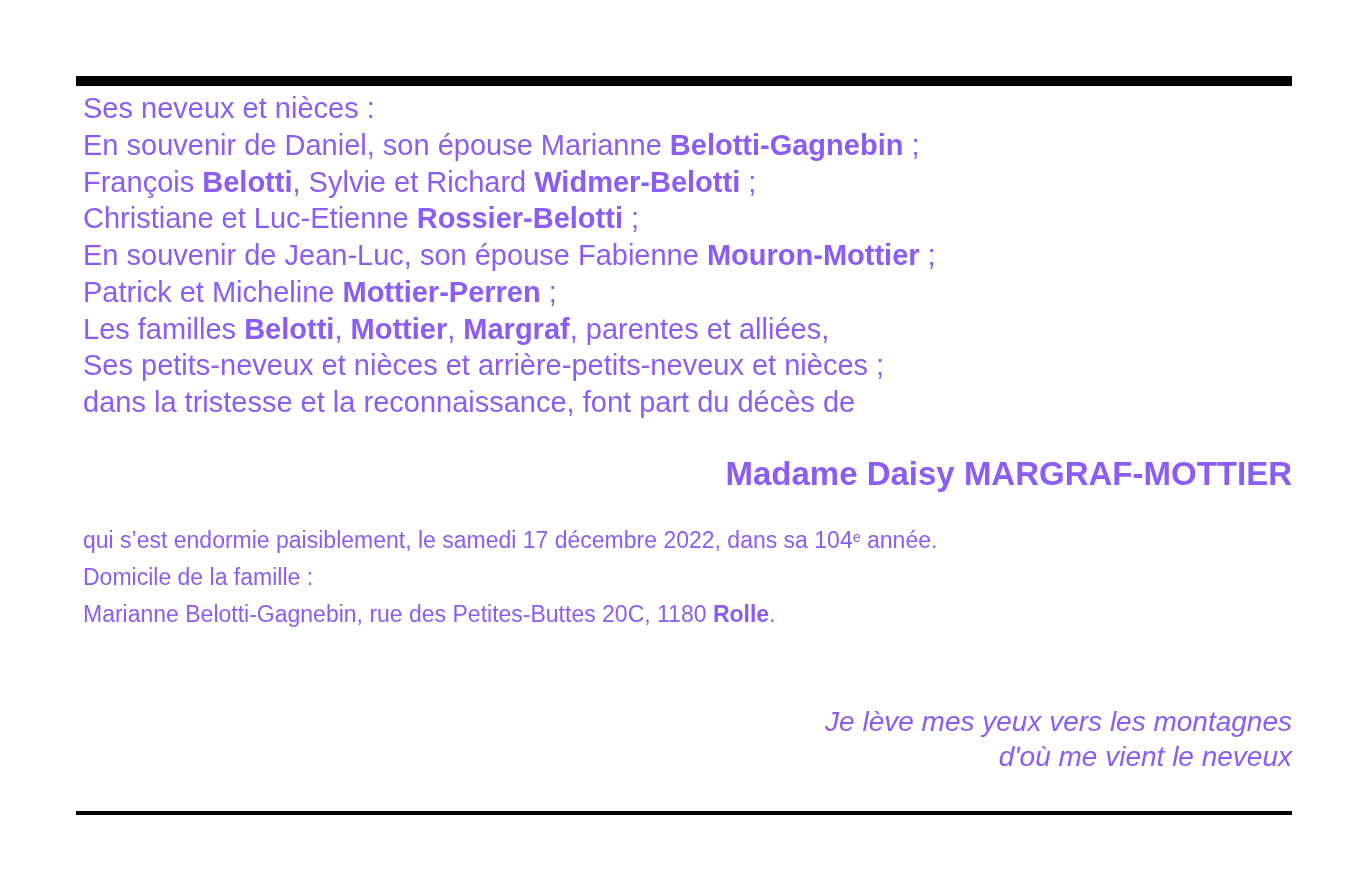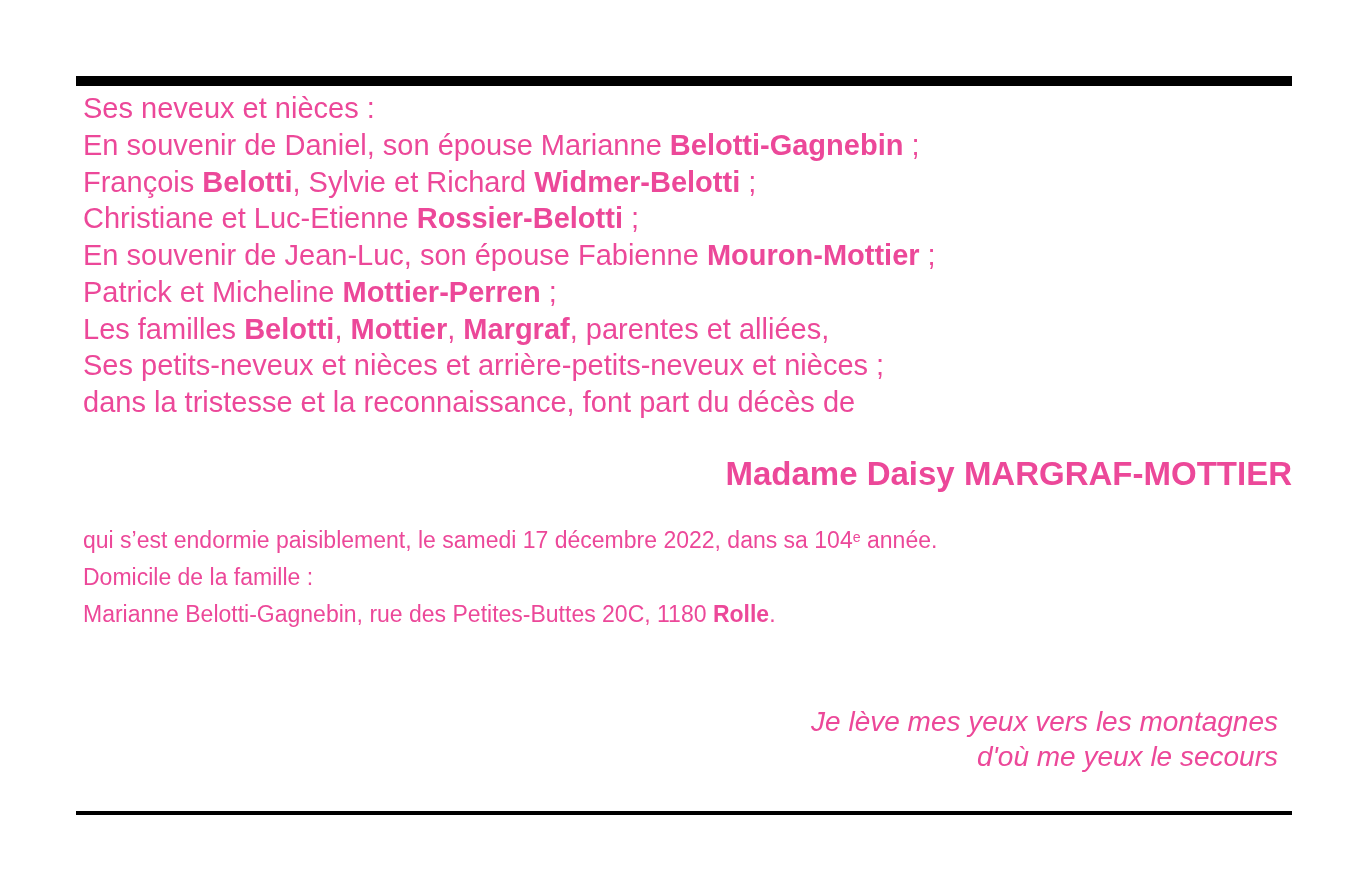--- a/index.html
+++ b/index.html
@@ -4,21 +4,21 @@
 <style>
   * { margin: 0; padding: 0; box-sizing: border-box; }
   html, body { background: #ffffff; }
   .page {
     position: relative;
     width: 1366px;
     height: 890px;
     background: #ffffff;
     overflow: hidden;
     font-family: "Liberation Sans", "DejaVu Sans", sans-serif;
-    color: #ec4899;
+    color: #8b5cf6;
   }
   .topbar {
     position: absolute;
     left: 76px; top: 76px;
     width: 1216px; height: 10px;
     background: #000000;
   }
   .bottomline {
     position: absolute;
     left: 76px; top: 811px;
@@ -44,21 +44,21 @@
     left: 76px; top: 455px;
     width: 1216px;
     text-align: right;
     font-size: 33px;
     line-height: 38px;
     font-weight: bold;
     white-space: nowrap;
   }
   .quote {
     position: absolute;
-    right: 88px; top: 704px;
+    right: 74px; top: 704px;
     text-align: right;
     font-size: 28px;
     line-height: 35px;
     white-space: nowrap;
   }
   .q-italic { font-style: italic; }
   .bold { font-weight: bold; text-align: right; }
   .line sup {
     font-size: 0.62em;
     line-height: 0;
@@ -86,17 +86,17 @@
   <div class="title">Madame Daisy MARGRAF-MOTTIER</div>
 
   <div class="details">
       <div class="line"><span>qui s’est endormie paisiblement, le samedi 17 décembre 2022, dans sa 104</span><sup>e</sup><span> année.</span></div>
       <div class="line"><span>Domicile de la famille :</span></div>
       <div class="line"><span>Marianne Belotti-Gagnebin, rue des Petites-Buttes 20C, 1180 </span><span class="bold">Rolle</span><span>.</span></div>
     </div>
 
   <div class="quote">
     <div class="line q-italic">Je lève mes yeux vers les montagnes</div>
-    <div class="line q-italic">d'où me yeux le secours</div>
+    <div class="line q-italic">d'où me vient le neveux</div>
   </div>
 
   <div class="bottomline"></div>
 </div>
 
 </body></html>

